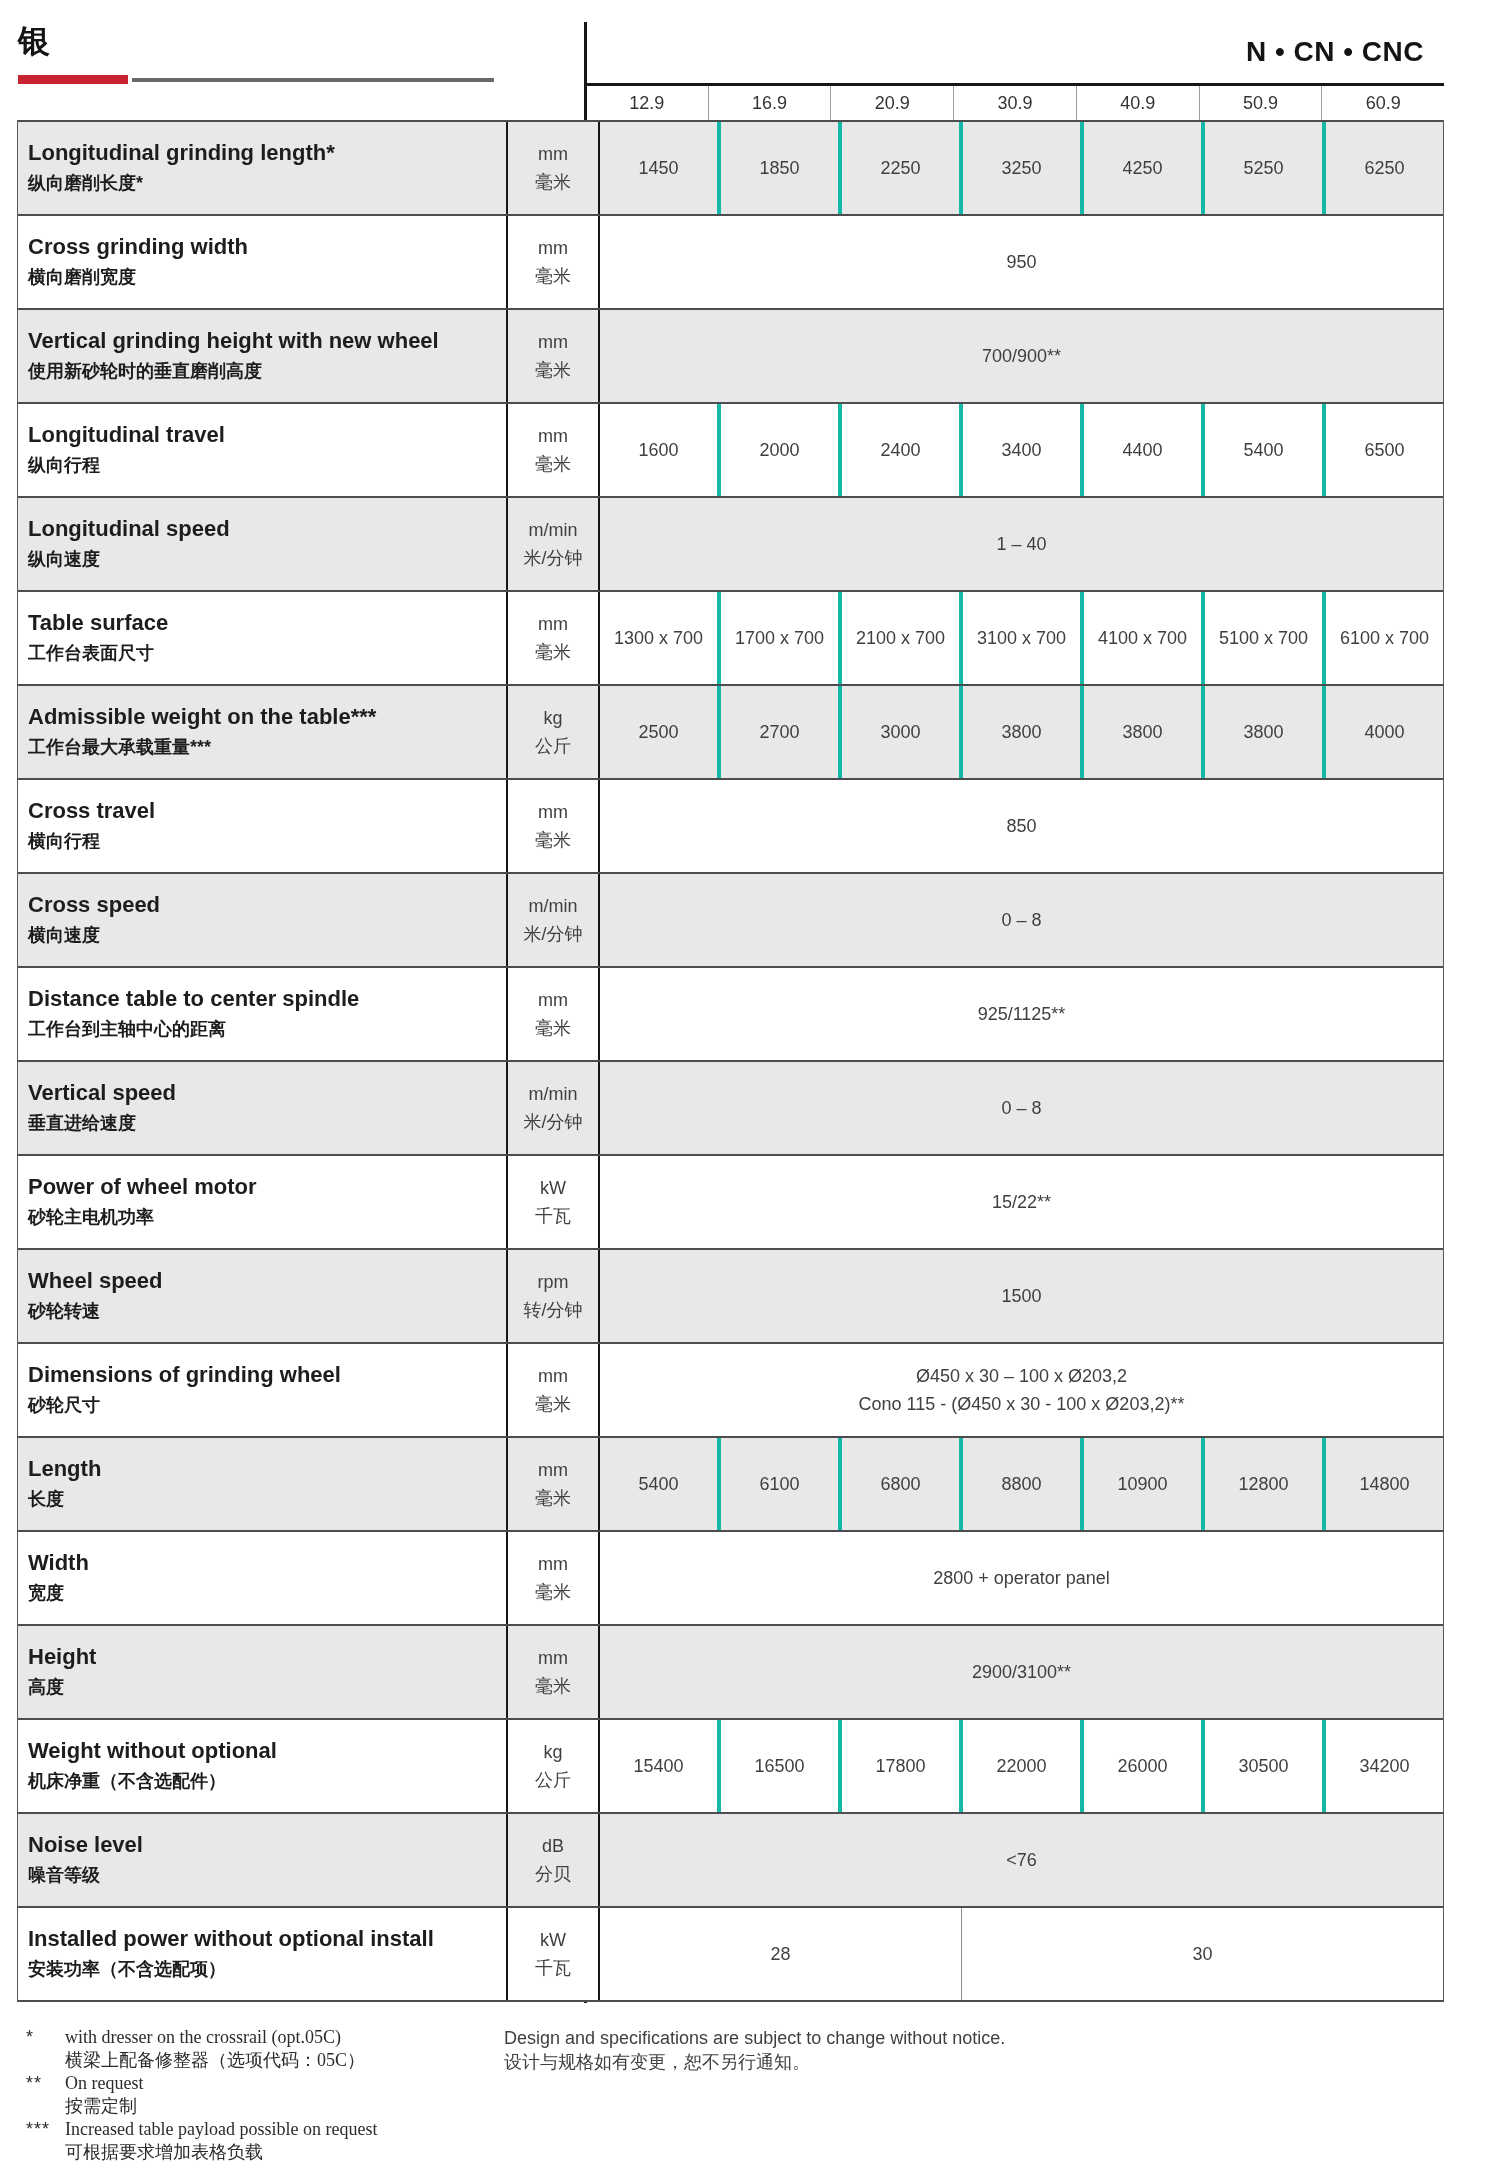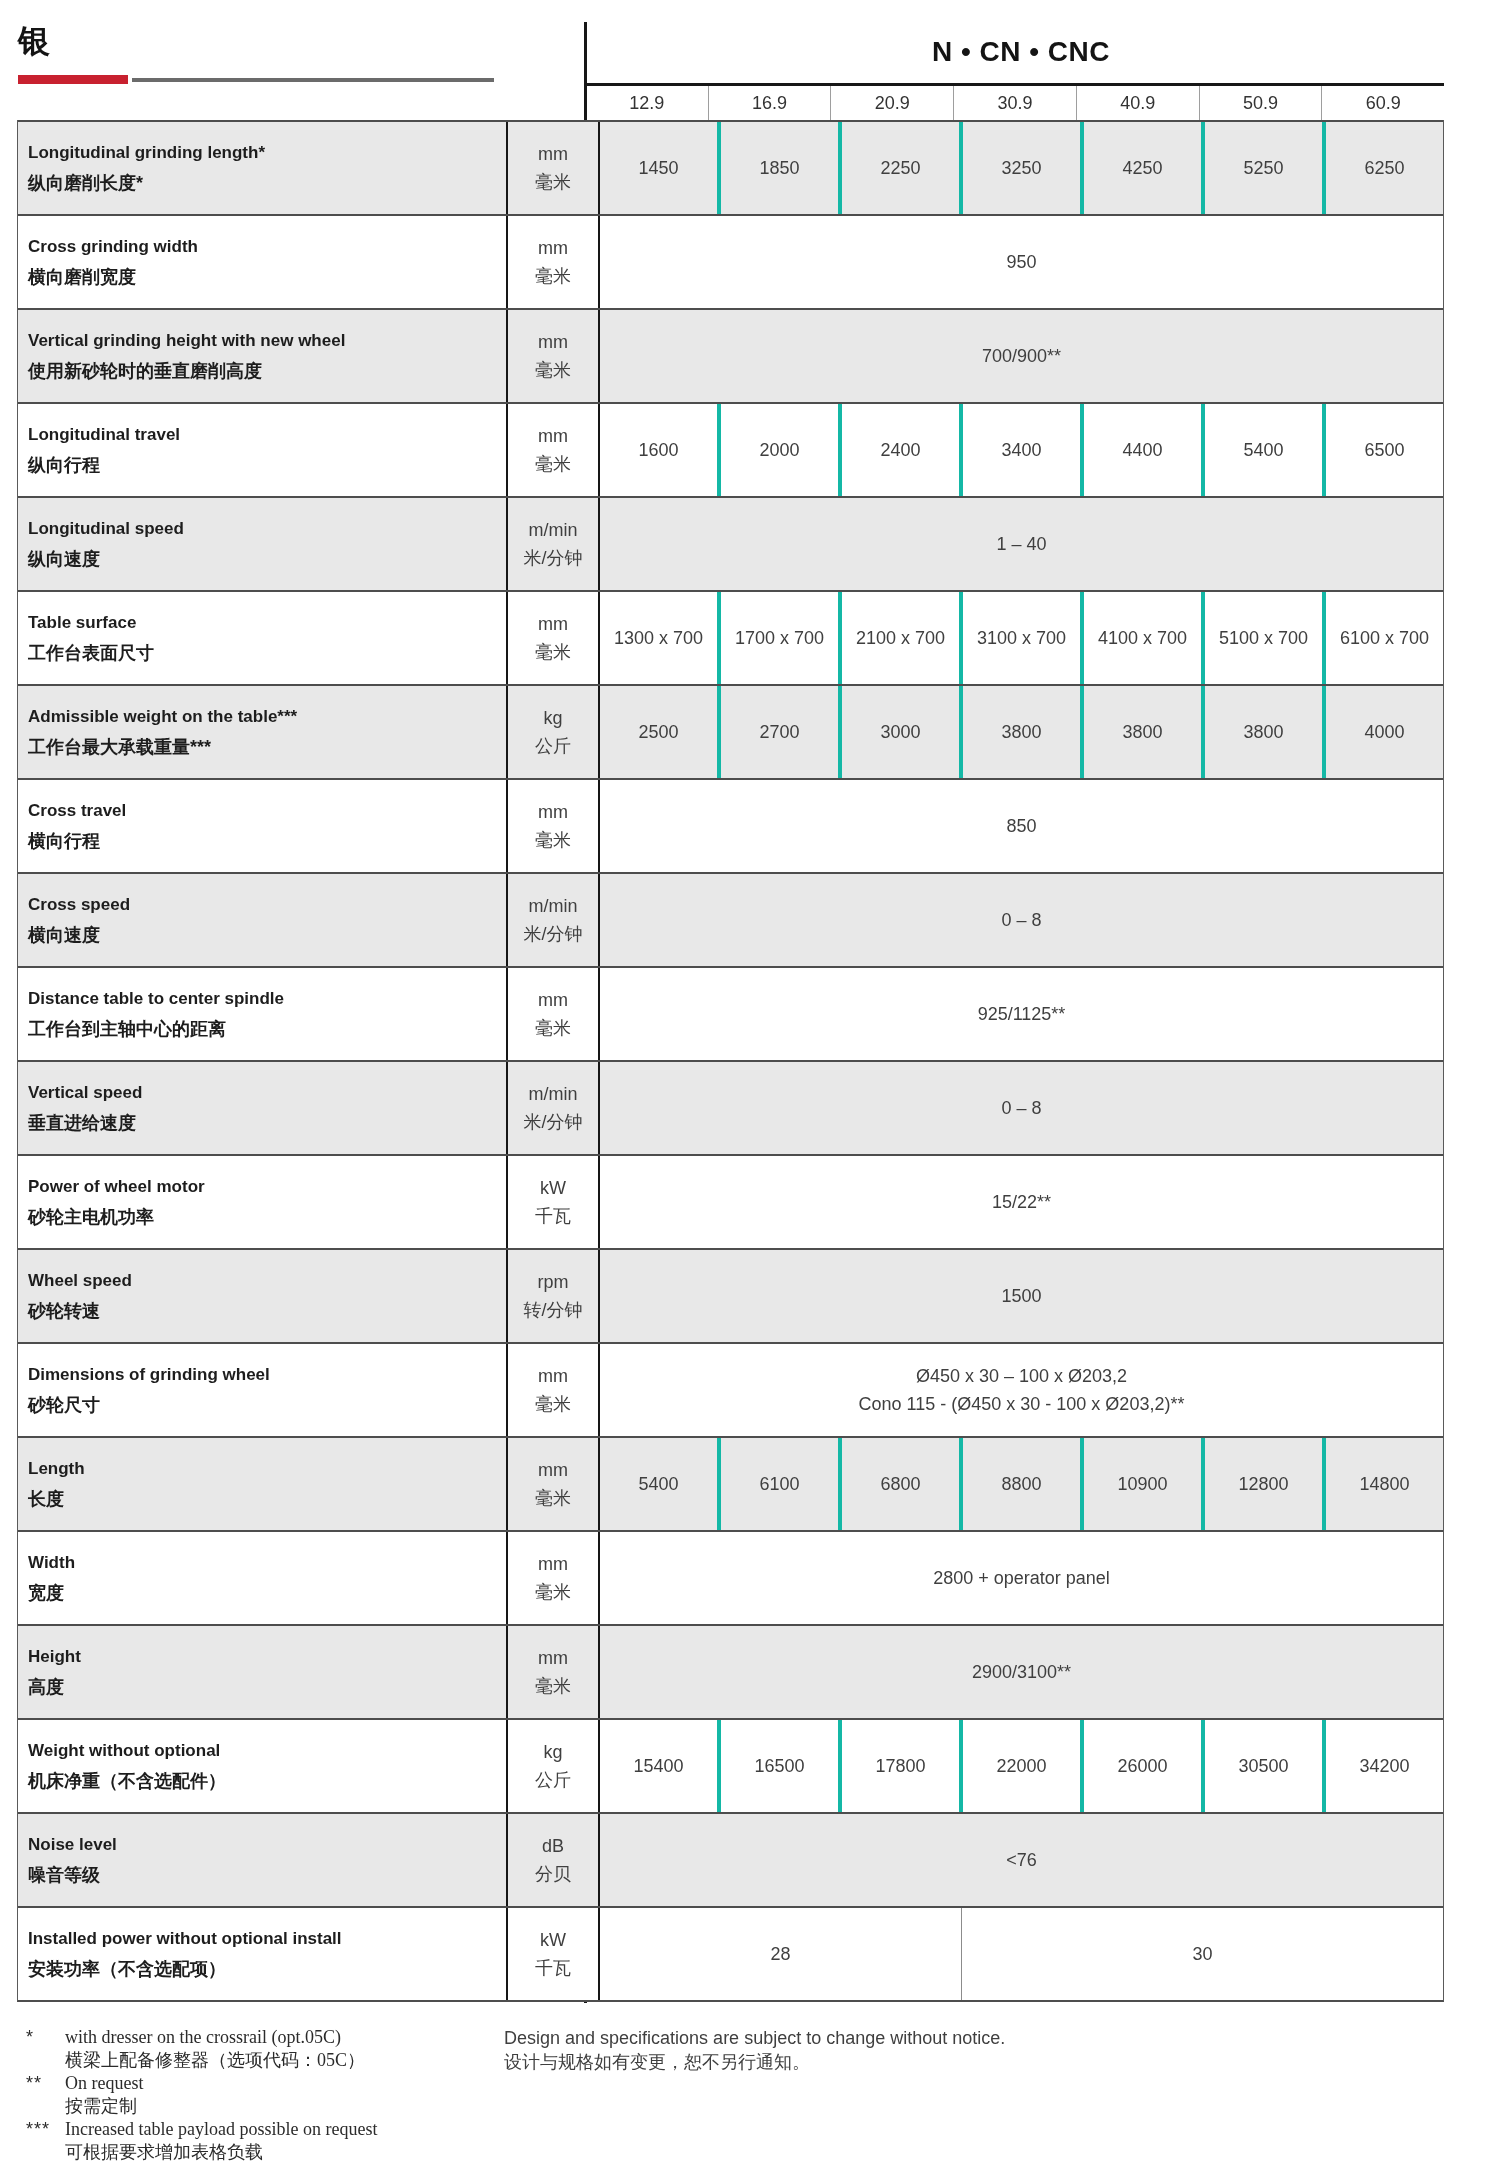--- a/index.html
+++ b/index.html
@@ -3,33 +3,33 @@
 <meta charset="utf-8">
 <style>
   html,body{margin:0;padding:0;background:#ffffff;}
   .page{
     position:relative;width:1500px;height:2173px;background:#ffffff;
     font-family:"Liberation Sans","DejaVu Sans",sans-serif;overflow:hidden;color:#1d1d1d;
   }
   .logo{position:absolute;left:18px;top:20px;font-size:32px;font-weight:700;color:#141414;}
   .rule-red{position:absolute;left:18px;top:75px;width:110px;height:9px;background:#c8212f;}
   .rule-gray{position:absolute;left:132px;top:78px;width:362px;height:4px;background:#6b6b6b;}
-  .series-title{position:absolute;left:592px;top:36px;width:858px;text-align:center;
+  .series-title{position:absolute;left:566px;top:36px;width:858px;text-align:right;
     font-size:28px;font-weight:700;color:#141414;letter-spacing:0.5px;}
   .vline{position:absolute;left:584px;top:22px;width:3px;height:1981px;background:#171717;}
   .colheaders{position:absolute;left:586px;top:83px;width:858px;height:37px;display:flex;
     border-top:3px solid #171717;box-sizing:border-box;}
   .colcell{flex:1;display:flex;align-items:center;justify-content:center;font-size:18px;color:#333;}
   .colcell.sep{border-left:1px solid #9e9e9e;}
   .rows{position:absolute;left:17px;top:120px;width:1427px;box-sizing:border-box;
     border-left:1px solid #5a5a5a;border-right:1px solid #5a5a5a;border-bottom:2px solid #4d4d4d;}
   .row{display:flex;height:94px;border-top:2px solid #4d4d4d;box-sizing:border-box;background:#ffffff;}
   .row.alt{background:#e8e8e8;}
   .c-label{width:488px;box-sizing:border-box;padding-left:10px;display:flex;flex-direction:column;justify-content:center;}
-  .label-en{font-size:17px;font-weight:700;color:#1d1d1d;line-height:30px;}
+  .label-en{font-size:22px;font-weight:700;color:#1d1d1d;line-height:30px;}
   .label-zh{font-size:18px;font-weight:700;color:#1d1d1d;line-height:30px;}
   .c-unit{width:94px;box-sizing:border-box;border-left:2px solid #171717;border-right:2px solid #171717;
     display:flex;flex-direction:column;justify-content:center;align-items:center;
     font-size:18px;color:#3f3f3f;line-height:28px;text-align:center;}
   .c-data{flex:1;display:flex;}
   .cell{flex:1;display:flex;align-items:center;justify-content:center;
     font-size:18px;color:#3f3f3f;text-align:center;}
   .cell.sep{border-left:4px solid #14b8a6;}
   .cell.sep2{border-left:1px solid #8c8c8c;}
   .cell.span{flex-direction:column;line-height:28px;}

